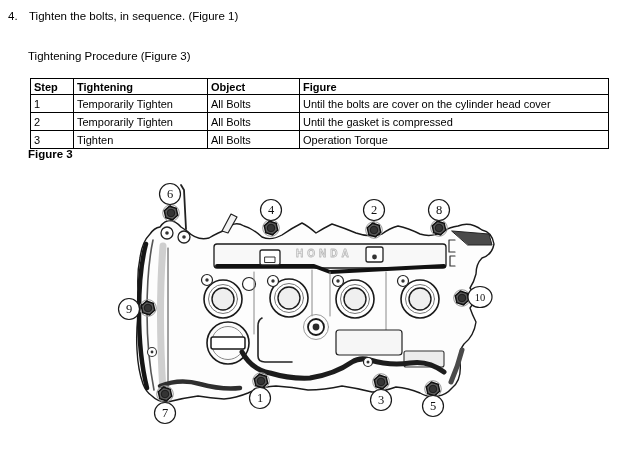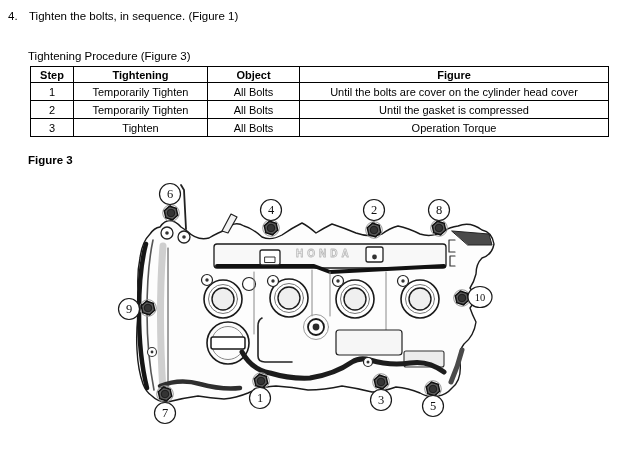--- a/index.html
+++ b/index.html
@@ -5,35 +5,35 @@
   html,body{margin:0;padding:0;background:#fff;}
   body{
     width:632px;height:451px;position:relative;overflow:hidden;
     font-family:"Liberation Sans",sans-serif;color:#000;
     -webkit-font-smoothing:antialiased;
   }
   .instruction{position:absolute;left:8px;top:9px;font-size:11.5px;line-height:14px;}
   .instruction .num{display:inline-block;width:21px;}
   .table-title{position:absolute;left:28px;top:50px;font-size:11.5px;font-weight:normal;}
   table.procedure{
-    position:absolute;left:30px;top:66px;width:578px;
+    position:absolute;left:30px;top:78px;width:578px;
     border-collapse:collapse;table-layout:fixed;
-    font-size:11px;text-align:center;
+    font-size:11px;text-align:left;
   }
   table.procedure th,table.procedure td{
     border:1px solid #000;padding:0 3px;vertical-align:middle;
     overflow:hidden;white-space:nowrap;
   }
   table.procedure th{height:15px;font-weight:bold;}
   table.procedure td{height:17px;font-weight:normal;}
   col.c-step{width:43px;}
   col.c-op{width:134px;}
   col.c-obj{width:92px;}
   col.c-det{width:309px;}
-  .figure-label{position:absolute;left:28px;top:154px;font-size:11.5px;font-weight:bold;}
+  .figure-label{position:absolute;left:28px;top:148px;font-size:11.5px;font-weight:bold;}
   #figure-area{position:absolute;left:100px;top:175px;width:412px;height:262px;}
   svg text.brand{
     font-family:"Liberation Sans",sans-serif;font-size:10px;font-weight:bold;
     letter-spacing:4px;fill:none;stroke:#b9b9b9;stroke-width:0.8;
   }
   svg text.callout-num{font-family:"Liberation Serif",serif;fill:#111;}
 </style>
 </head>
 <body>
 

